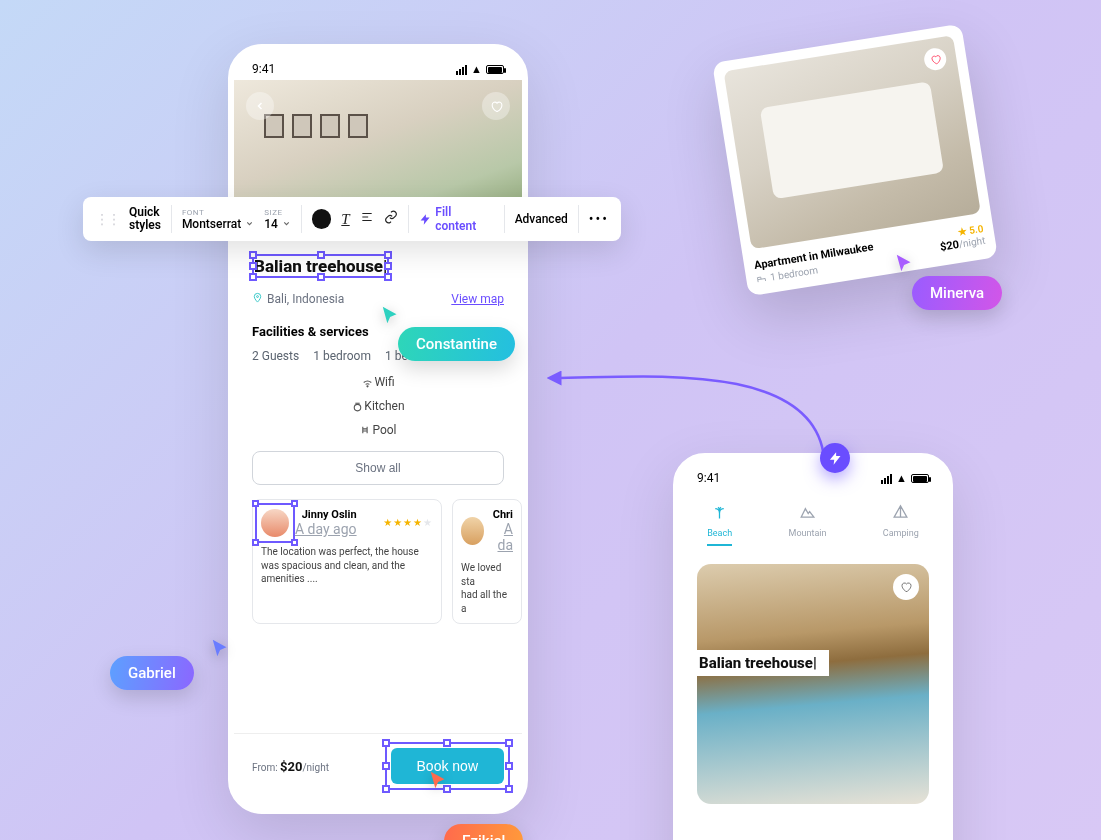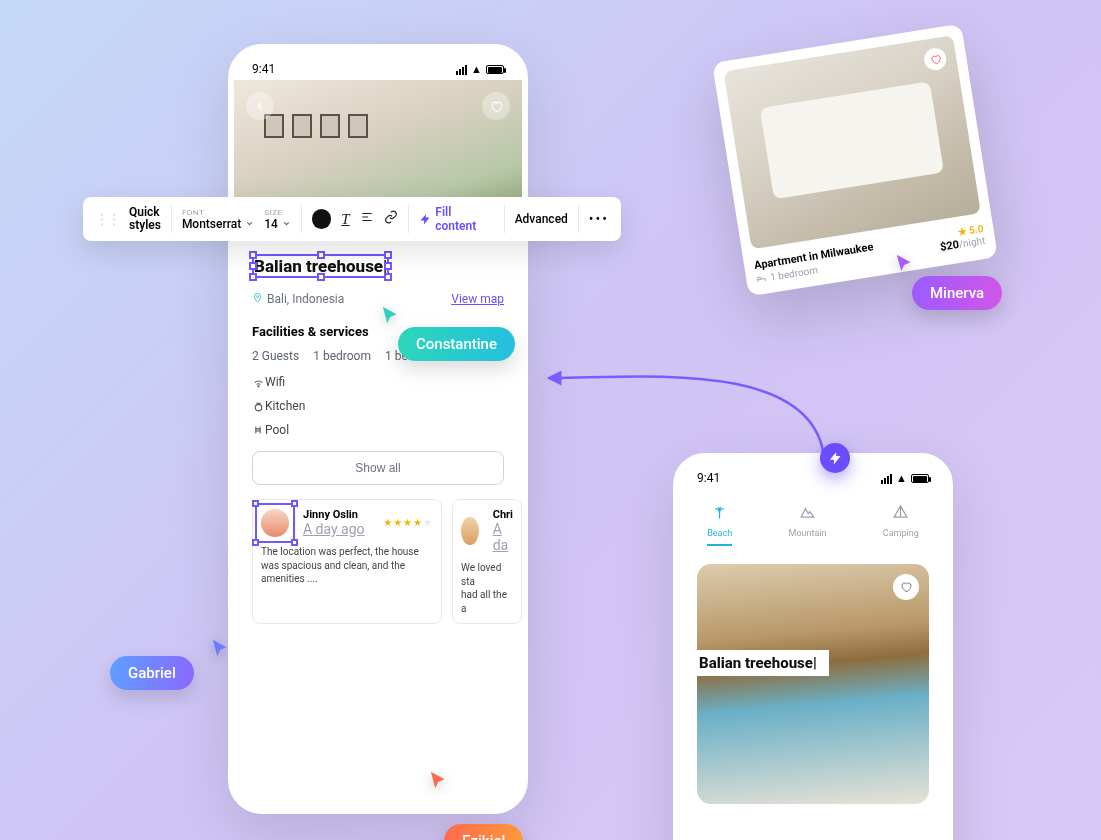--- a/index.html
+++ b/index.html
@@ -78,33 +78,33 @@
   .loc-row {
     margin-top:14px; display:flex; justify-content:space-between; align-items:center;
     font-size:12px;
   }
   .loc-row .loc { color:#6b7280; display:flex; align-items:center; gap:4px; }
   .loc-row .loc .pin { color:#2bc4c4; }
   .loc-row .map { color:#6a4dff; text-decoration:underline; }
   .sec-title { font-size:13px; font-weight:700; margin-top:18px; }
   .facts { margin-top:10px; font-size:12px; color:#5b6470; display:flex; gap:14px; }
   .amen { margin-top:12px; font-size:12px; color:#444; display:flex; flex-direction:column; gap:10px; }
-  .amen .row { display:flex; align-items:center; }
+  .amen .row { display:flex; align-items:center;justify-content:center; }
   .show-all {
     margin-top:14px; width:100%; border:1px solid #d1d5db; background:#fff;
     border-radius:8px; padding:9px 0; font-size:12px; color:#6b7280;
   }
   .rev-head { display:flex; justify-content:space-between; align-items:center; margin-top:20px; }
   .rev-head .t { font-size:14px; font-weight:700; }
   .rev-head .see { font-size:11px; color:#6b7280; }
   .score { margin-top:8px; font-size:22px; font-weight:800; }
   .score small { font-size:12px; font-weight:400; color:#6b7280; }
   .cards { display:flex; gap:10px; margin-top:14px; }
   .rcard { border:1px solid #e5e7eb; border-radius:8px; padding:8px; font-size:10px; min-width:190px; position:relative; }
-  .rcard .top { display:flex; align-items:center; gap:14px; }
+  .rcard .top { display:flex; align-items:center; gap:6px;text-align:right; }
   .avatar {
     width:28px; height:28px; border-radius:50%;
     background:linear-gradient(#f7d7c5,#e88a6a);
   }
   .rcard .nm { font-size:11px; font-weight:700; }
   .rcard .dt { font-size:14px; color:#9ca3af;text-decoration:underline; }
   .stars { color:#f5b400; font-size:10px; margin-left:auto; letter-spacing:1px; }
   .rcard .tx { margin-top:8px; color:#444; line-height:1.35; }
   .rcard.cut { min-width:70px; }
   .avatar-sel { position:relative; width:28px; height:28px; }
@@ -373,20 +373,38 @@
             <div class="nm">Chri</div>
             <div class="dt">A da</div>
           </div>
         </div>
         <div class="tx" style="white-space:pre-line">We loved sta
 had all the a</div>
       </div>
     </div>
   </div>
 
+  <div class="footer">
+    <div class="fr">
+      <span>From:</span> <b>$20</b><span>/night</span>
+    </div>
+    <div class="book-wrap">
+      <button class="book-btn">Book now</button>
+      <div class="book-sel">
+        <span class="h" style="left:-5px;top:-5px"></span>
+          <span class="h" style="right:-5px;top:-5px"></span>
+        <span class="h" style="left:-5px;bottom:-5px"></span>
+          <span class="h" style="right:-5px;bottom:-5px"></span>
+        <span class="h" style="left:50%;top:-5px;transform:translateX(-50%)"></span>
+        <span class="h" style="left:50%;bottom:-5px;transform:translateX(-50%)"></span>
+        <span class="h" style="left:-5px;top:50%;transform:translateY(-50%)"></span>
+        <span class="h" style="right:-5px;top:50%;transform:translateY(-50%)"></span>
+      </div>
+    </div>
+  </div>
 </div>
 
 <div class="toolbar">
   <span class="tb-grip">⋮⋮</span>
   <span class="tb-quick" style="white-space:pre-line">Quick
 styles</span>
   <span class="tb-sep"></span>
   <div class="tb-col">
     <span class="lab">FONT</span>
     <span class="val">

